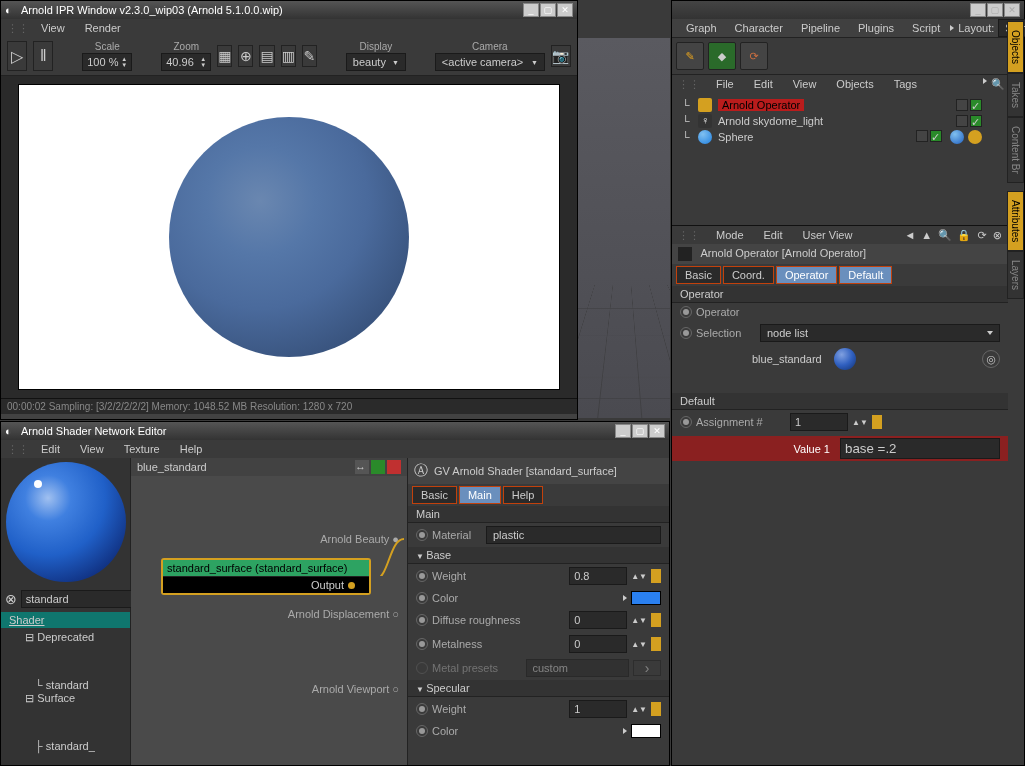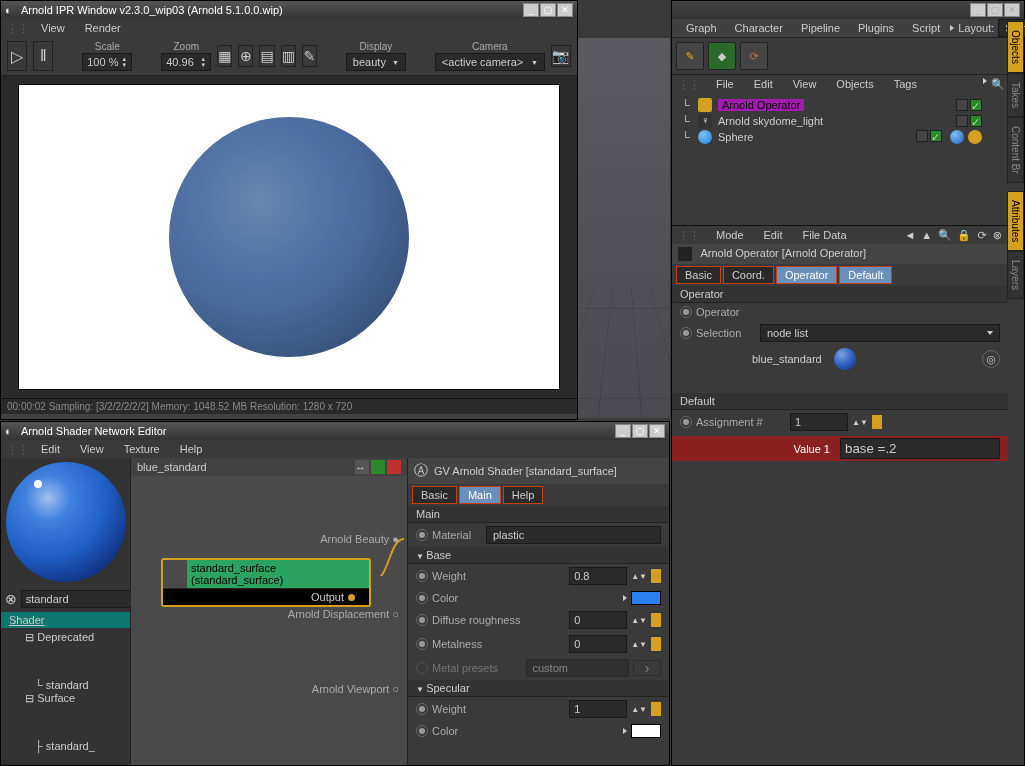--- a/index.html
+++ b/index.html
@@ -46,21 +46,21 @@
 .search-row { display: flex; padding: 4px; align-items: center; gap: 4px; }
 .search-input { flex: 1; background: #2a2a2a; border: 1px solid #1a1a1a; color: #ccc; padding: 2px 4px; font-size: 11px; }
 .tree { font-size: 11px; padding: 2px 6px; overflow: auto; flex: 1; }
 .tree-header { background: #0f766e; padding: 2px 8px; cursor: pointer; text-decoration: underline; }
 .tree-item { padding: 1px 2px 1px 18px; cursor: pointer; }
 .tree-sub { padding-left: 28px; margin-top: 34px; }
 
 .shader-graph { flex: 1; background: #4a4a4a; position: relative; }
 .graph-header { background: #424242; padding: 2px 6px; display: flex; align-items: center; justify-content: space-between; }
 .shader-node { position: absolute; top: 100px; left: 30px; width: 210px; border: 2px solid #d4a020; border-radius: 3px; }
-.node-title { background: #2da362; color: #000; padding: 2px 4px; font-size: 11px; margin-left: 24px; }
+.node-title { background: #2da362; color: #000; padding: 2px 4px; font-size: 11px; }
 .node-port { background: #000000; padding: 2px 14px; text-align: right; border-top: 1px solid #222; font-size: 11px; display: flex; justify-content: flex-end; align-items: center; gap: 4px;}
 .port-dot { width: 7px; height: 7px; background: #d4a020; border-radius: 50%; }
 .graph-label { position: absolute; right: 8px; font-size: 11px; color: #aaa; }
 
 .shader-props { width: 262px; background: #3a3a3a; border-left: 1px solid #222; display: flex; flex-direction: column; overflow: hidden; }
 .props-header { padding: 4px 6px; display: flex; align-items: center; gap: 6px; background: #444; }
 .prop-row { display: flex; align-items: center; padding: 3px 8px; gap: 4px; }
 .prop-row .label { flex: 1; color: #aaa; }
 .radio-dot { width: 12px; height: 12px; border: 1px solid #666; border-radius: 50%; display: inline-flex; align-items: center; justify-content: center; }
 .radio-dot.active::after { content: ""; width: 6px; height: 6px; background: #999; border-radius: 50%; }
@@ -75,21 +75,21 @@
 
 
 .c4d-right { position: absolute; right: 0; top: 0; width: 354px; height: 766px; background: #3a3a3a; border: 1px solid #000; }
 .c4d-main-menu { background: #404040; height: 19px; display: flex; align-items: center; padding: 0 6px; gap: 2px; font-size: 11px; border-bottom: 1px solid #222;}
 .c4d-toolbar-row { background: #3a3a3a; padding: 4px; display: flex; gap: 4px; border-bottom: 1px solid #222; }
 .c4d-tool-icon { width: 28px; height: 28px; border: 1px solid #222; background: #444; border-radius: 2px; cursor: pointer; display: flex; align-items: center; justify-content: center; }
 .obj-panel { background: #3a3a3a; }
 .obj-row { display: flex; align-items: center; padding: 1px 8px; gap: 6px; }
 .obj-row .dots { margin-left: auto; display: flex; gap: 2px; }
 .dot { width: 12px; height: 12px; background: #444; border: 1px solid #222; }
-.obj-name.selected { background: #a21caf; color: #000; padding: 0 4px; }
+.obj-name.selected { background: #b91c1c; color: #000; padding: 0 4px; }
 .obj-icon { width: 14px; height: 14px; border-radius: 2px; }
 .vert-tabs { position: absolute; right: 0; top: 20px; display: flex; flex-direction: column; }
 .vert-tab { writing-mode: vertical-rl; background: #333; padding: 8px 2px; font-size: 10px; color: #888; border: 1px solid #222; cursor: pointer; }
 .vert-tab.active { background: #d4a020; color: #000; }
 
 .attr-panel { border-top: 1px solid #111; }
 .attr-header { background: #444; padding: 3px 6px; }
 .red-row { background: #8a2020; padding: 2px 8px; display: flex; align-items: center; color: #fff; margin-top: 2px;}
 .red-row .val-label { flex: 1; text-align: right; padding-right: 10px; }
 .red-input { background: #2a2a2a; border: 1px solid #1a1a1a; color: #ccc; padding: 2px 4px; width: 160px; }
@@ -182,21 +182,21 @@
           </span>
       </div>
     </div>
   </div>
 
   <div class="attr-panel" style="width:336px;">
     <div class="menubar" style="background:#3a3a3a;">
       <span style="margin-right:4px; color:#666;">⋮⋮</span>
       <span class="menu-item">Mode</span>
       <span class="menu-item">Edit</span>
-      <span class="menu-item">File Data</span>
+      <span class="menu-item">User View</span>
       <span style="margin-left:auto; display:flex; gap:6px;">
         <span>◄</span>
         <span>▲</span>
         <span>🔍</span>
         <span>🔒</span>
         <span>⟳</span>
         <span>⊗</span>
       </span>
     </div>
     <div class="attr-header">

